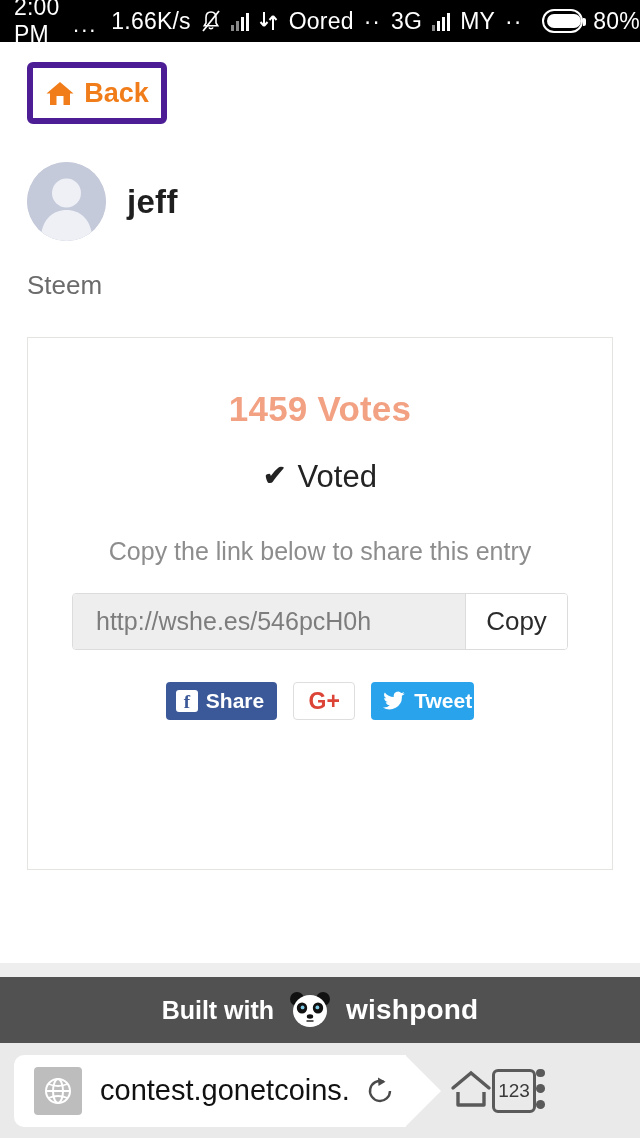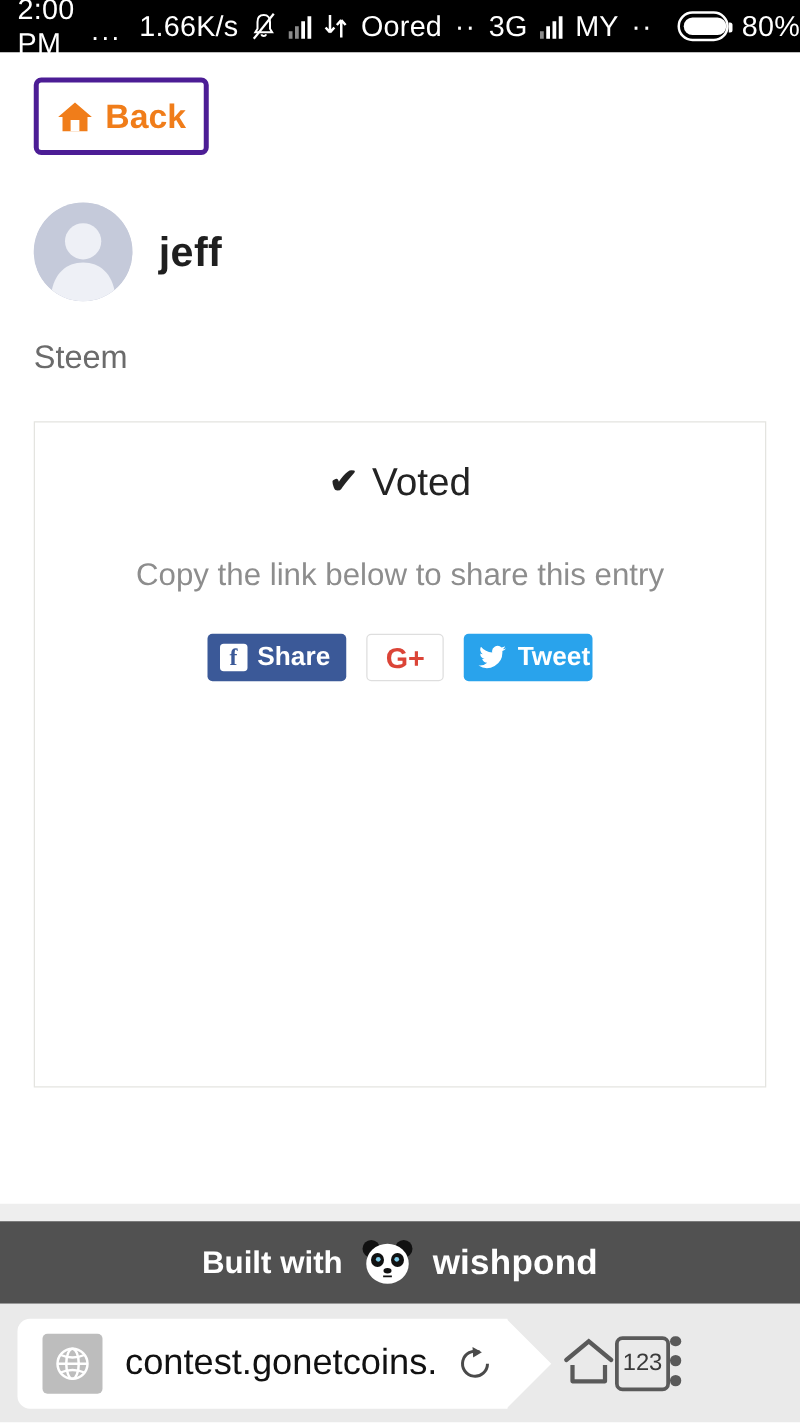--- a/index.html
+++ b/index.html
@@ -45,21 +45,21 @@
   .battery .fill{ height:14px; width:34px; background:#fff; border-radius:8px; margin-left:3px; }
   .sb-pct { margin-left:10px; font-size:23px; }
   .sb-dotpair { letter-spacing:1px; font-size:23px; }
 
   
   #page { position:absolute; left:0; top:42px; width:640px; height:935px; background:#fff; }
 
   .back-btn {
     position:absolute; left:27px; top:20px;
     width:140px; height:62px;
-    border:4px solid #4c1d95; border-radius:6px;
+    border:6px solid #4c1d95; border-radius:6px;
     background:#fff;
     display:flex; align-items:center; justify-content:center; gap:9px;
   }
   .back-btn .label { color:#f07d1a; font-size:27px; font-weight:700; }
   .home-icon-orange svg{ display:block; }
 
   .user-row {
     position:absolute; left:27px; top:120px;
     display:flex; align-items:center; gap:21px;
   }
@@ -266,29 +266,34 @@
           <circle cx="39.5" cy="31" r="14.5" fill="#eef0f6"></circle>
           <path d="M39.5 48 C26 48 16 57 14 73 C21 77 30 79 39.5 79 C49 79 58 77 65 73 C63 57 53 48 39.5 48 Z" fill="#eef0f6"></path>
         </svg>
       </span>
       <span class="username">jeff</span>
     </div>
 
     <div class="subtitle">Steem</div>
 
     <div class="card">
+      <div class="votes">1459 Votes</div>
 
       <div class="voted">
         <span class="check">✔</span>
         <span>Voted</span>
       </div>
 
 
       <div class="copy-hint">Copy the link below to share this entry</div>
 
+      <div class="link-row">
+        <input class="link-input" type="text" readonly="" value="http://wshe.es/546pcH0h" style="">
+        <button class="copy-btn">Copy</button>
+      </div>
 
       <div class="socials">
         <div class="btn-fb">
           <span class="fb-glyph">f</span>
           <span>Share</span>
         </div>
         <div class="btn-gp">
           <span>G+</span>
         </div>
         <div class="btn-tw">

